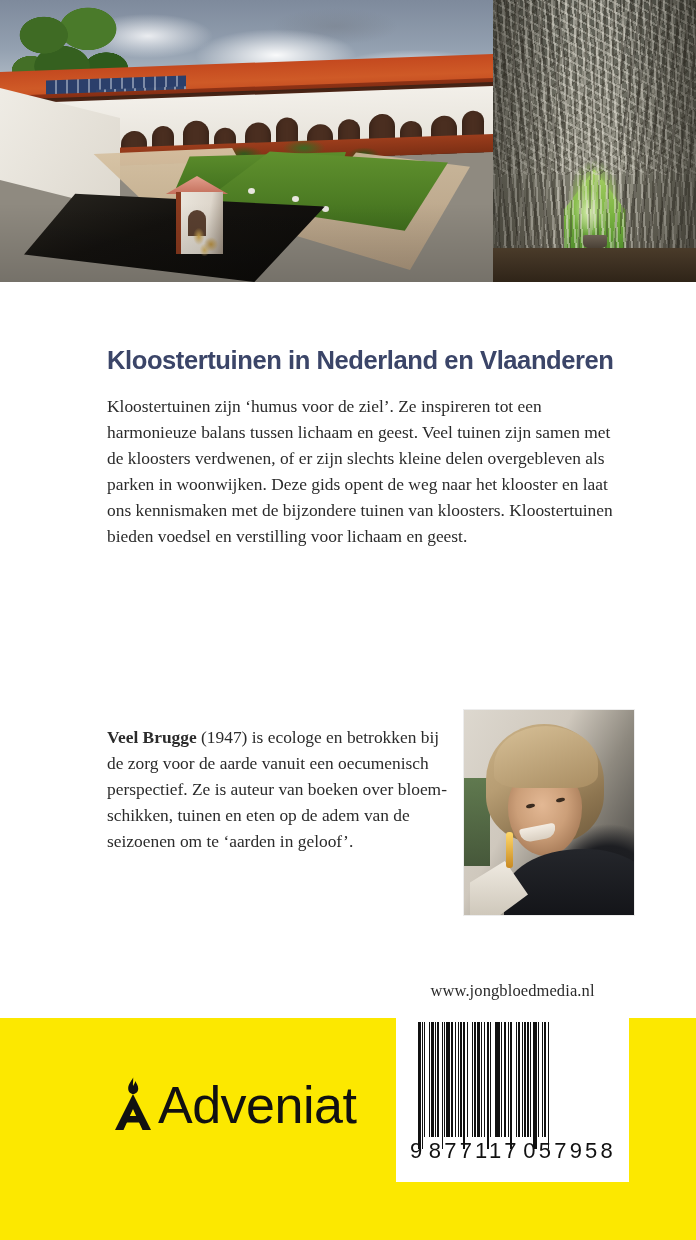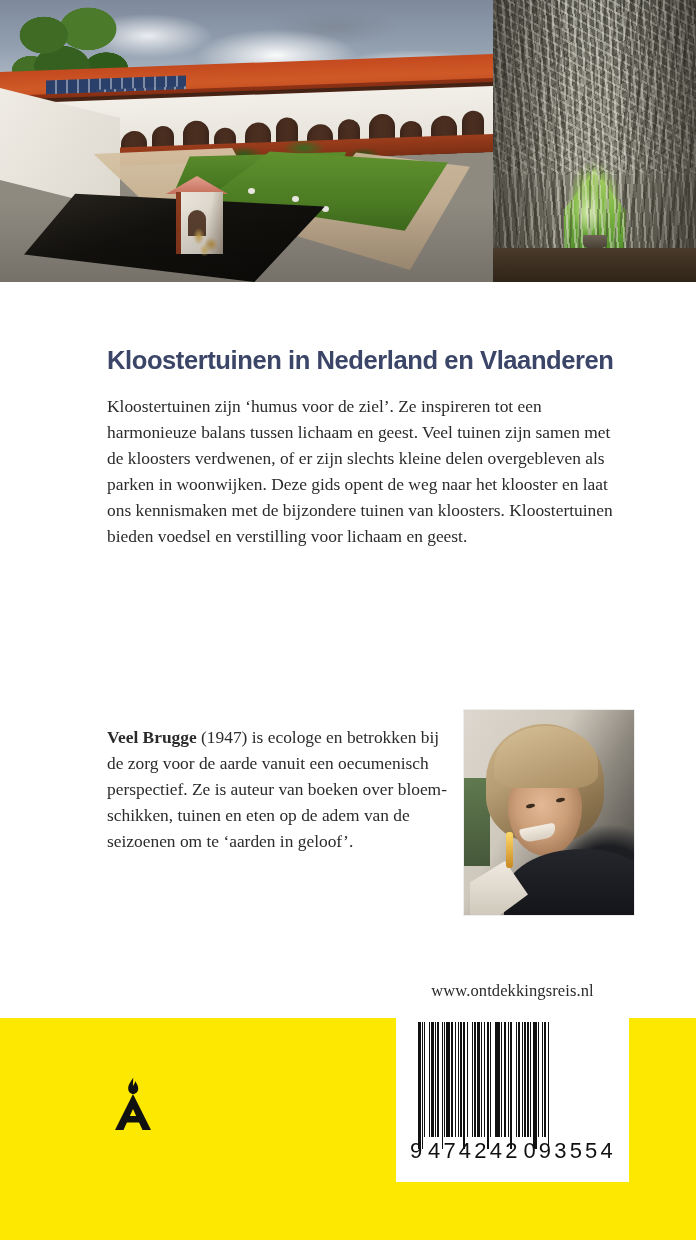--- a/index.html
+++ b/index.html
@@ -460,33 +460,34 @@
     <div class="pr-face"></div>
     <div class="pr-hairfront"></div>
     <div class="pr-eye" style="left:62px;top:94px;transform:rotate(-12deg);"></div>
     <div class="pr-eye" style="left:92px;top:88px;transform:rotate(-12deg);"></div>
     <div class="pr-smile"></div>
     <div class="pr-shoulder"></div>
     <div class="pr-collar"></div>
     <div class="pr-candle"></div>
   </div>
 
-  <div class="site-url">www.ontdekkingsreis.nl</div>
+  <div class="site-url">www.jongbloedmedia.nl</div>
 
   <div class="yellow-band"></div>
 
   <div class="logo">
     <div class="logo-mark">
       <svg viewBox="0 0 46 56" width="46" height="56" aria-hidden="true">
 
         <path d="M23 18 L5 54 L13.5 54 L23 33 L32.5 54 L41 54 Z" fill="#111111"></path>
         <rect x="14" y="40" width="18" height="6.5" fill="#111111"></rect>
         <path d="M23.2 1.5 C20.6 6.2 18.2 8.4 18.2 12.4 C18.2 15.6 20.4 17.9 23.2 17.9 C26 17.9 28.2 15.6 28.2 12.4 C28.2 9.4 26.4 7.6 25.3 5.1 C24.9 7.4 23.9 8.5 23.1 9.9 C22.6 8.2 23.4 5.3 23.2 1.5 Z" fill="#111111"></path>
       </svg>
     </div>
+    <div class="logo-word">Adveniat</div>
   </div>
 
   <div class="barcode-box">
     <div class="barcode-bars" id="bars">
         <span style="width: 2.76px; height: 127px; background: rgb(17, 17, 17);"></span>
         <span style="width: 0.92px; height: 127px; background: transparent;"></span>
         <span style="width: 0.92px; height: 127px; background: rgb(17, 17, 17);"></span>
         <span style="width: 1.84px; height: 115px; background: transparent;"></span>
         <span style="width: 0.92px; height: 115px; background: rgb(17, 17, 17);"></span>
         <span style="width: 3.68px; height: 115px; background: transparent;"></span>
@@ -560,18 +561,18 @@
         <span style="width: 2.76px; height: 115px; background: transparent;"></span>
         <span style="width: 0.92px; height: 115px; background: rgb(17, 17, 17);"></span>
         <span style="width: 0.92px; height: 115px; background: transparent;"></span>
         <span style="width: 1.84px; height: 115px; background: rgb(17, 17, 17);"></span>
         <span style="width: 1.84px; height: 127px; background: transparent;"></span>
         <span style="width: 0.92px; height: 127px; background: rgb(17, 17, 17);"></span>
         <span style="width: 2.76px; height: 127px; background: transparent;"></span>
       </div>
     <div class="barcode-digits">
       <span class="bd-1">9</span>
-      <span class="bd-g">474242</span>
-      <span class="bd-g">093554</span>
+      <span class="bd-g">877117</span>
+      <span class="bd-g">057958</span>
     </div>
   </div>
 
 </div>
 
 </body></html>

